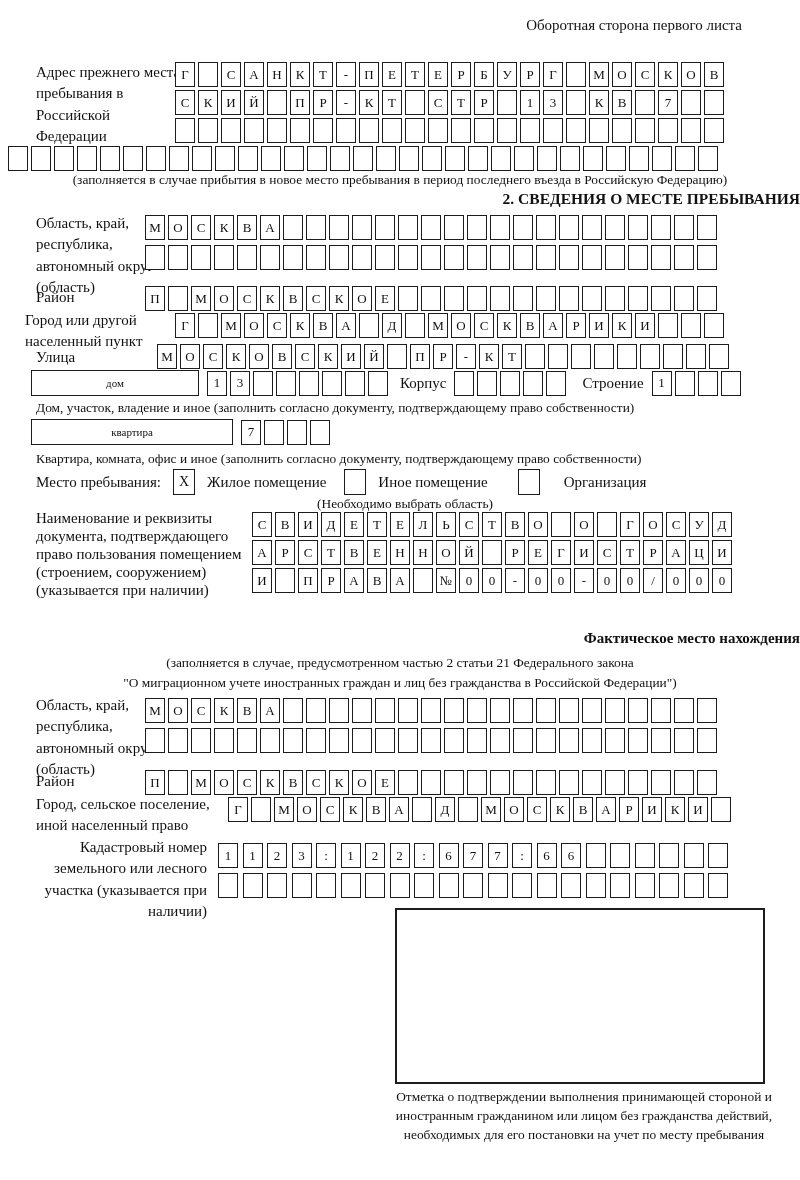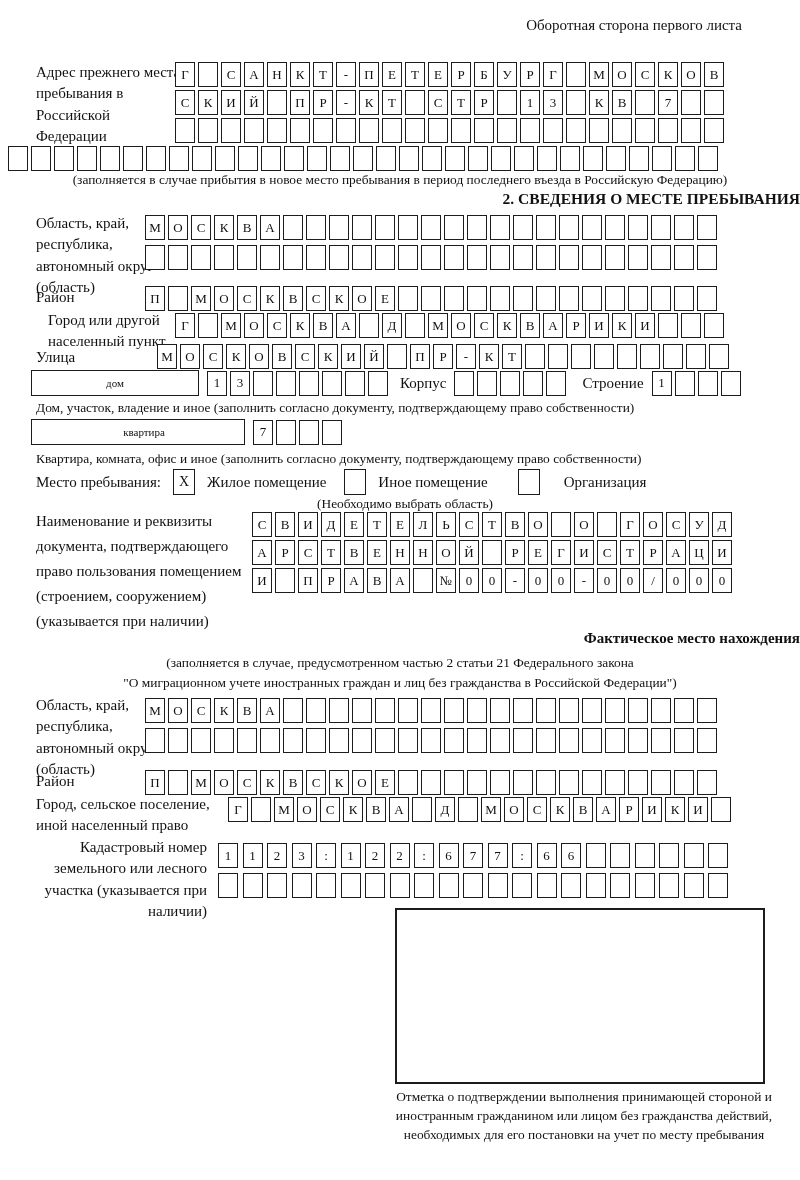--- a/index.html
+++ b/index.html
@@ -222,21 +222,21 @@
     <span class="cell"></span>
     <span class="cell"></span>
     <span class="cell"></span>
     <span class="cell"></span>
     <span class="cell"></span>
     <span class="cell"></span>
     <span class="cell"></span>
     <span class="cell"></span>
   </div>
 
-<div class="lbl" style="left:48px;top:310px;width:140px;">Город или другой населенный пункт</div>
+<div class="lbl" style="left:25px;top:310px;width:140px;">Город или другой населенный пункт</div>
 <div class="cells" style="left:175px;top:313px;">
     <span class="cell">Г</span>
     <span class="cell"></span>
     <span class="cell">М</span>
     <span class="cell">О</span>
     <span class="cell">С</span>
     <span class="cell">К</span>
     <span class="cell">В</span>
     <span class="cell">А</span>
     <span class="cell"></span>
@@ -310,42 +310,42 @@
   <div class="cells" style="position:static;">
       <span class="cell">1</span>
       <span class="cell"></span>
       <span class="cell"></span>
       <span class="cell"></span>
     </div>
 </div>
 <div class="cap" style="left:36px;top:400px;">Дом, участок, владение и иное (заполнить согласно документу, подтверждающему право собственности)</div>
 
 <div class="inline-row" style="left:31px;top:419px;gap:8px;">
-  <div class="fbox" style="width:200px;padding-left:12px;">квартира</div>
+  <div class="fbox" style="width:200px;">квартира</div>
   <div class="cells" style="position:static;">
       <span class="cell">7</span>
       <span class="cell"></span>
       <span class="cell"></span>
       <span class="cell"></span>
     </div>
 </div>
 <div class="cap" style="left:36px;top:451px;">Квартира, комната, офис и иное (заполнить согласно документу, подтверждающему право собственности)</div>
 
 <div class="inline-row" style="left:36px;top:469px;gap:12px;">
   <span class="inline-lbl">Место пребывания:</span>
   <span class="chk">X</span>
   <span class="inline-lbl">Жилое помещение</span>
   <span class="chk" style="margin-left:6px;"></span>
   <span class="inline-lbl">Иное помещение</span>
   <span class="chk" style="margin-left:18px;"></span>
   <span class="inline-lbl" style="margin-left:12px;">Организация</span>
 </div>
 <div class="cap" style="left:180px;top:496px;width:450px;text-align:center;">(Необходимо выбрать область)</div>
 
-<div class="lbl" style="left:36px;top:509px;width:210px;line-height:25px;">Наименование и реквизиты документа, подтверждающего право пользования помещением (строением, сооружением) (указывается при наличии)</div>
+<div class="lbl" style="left:36px;top:509px;width:210px;line-height:18px;">Наименование и реквизиты документа, подтверждающего право пользования помещением (строением, сооружением) (указывается при наличии)</div>
 <div class="cells" style="left:252px;top:512px;">
     <span class="cell">С</span>
     <span class="cell">В</span>
     <span class="cell">И</span>
     <span class="cell">Д</span>
     <span class="cell">Е</span>
     <span class="cell">Т</span>
     <span class="cell">Е</span>
     <span class="cell">Л</span>
     <span class="cell">Ь</span>

